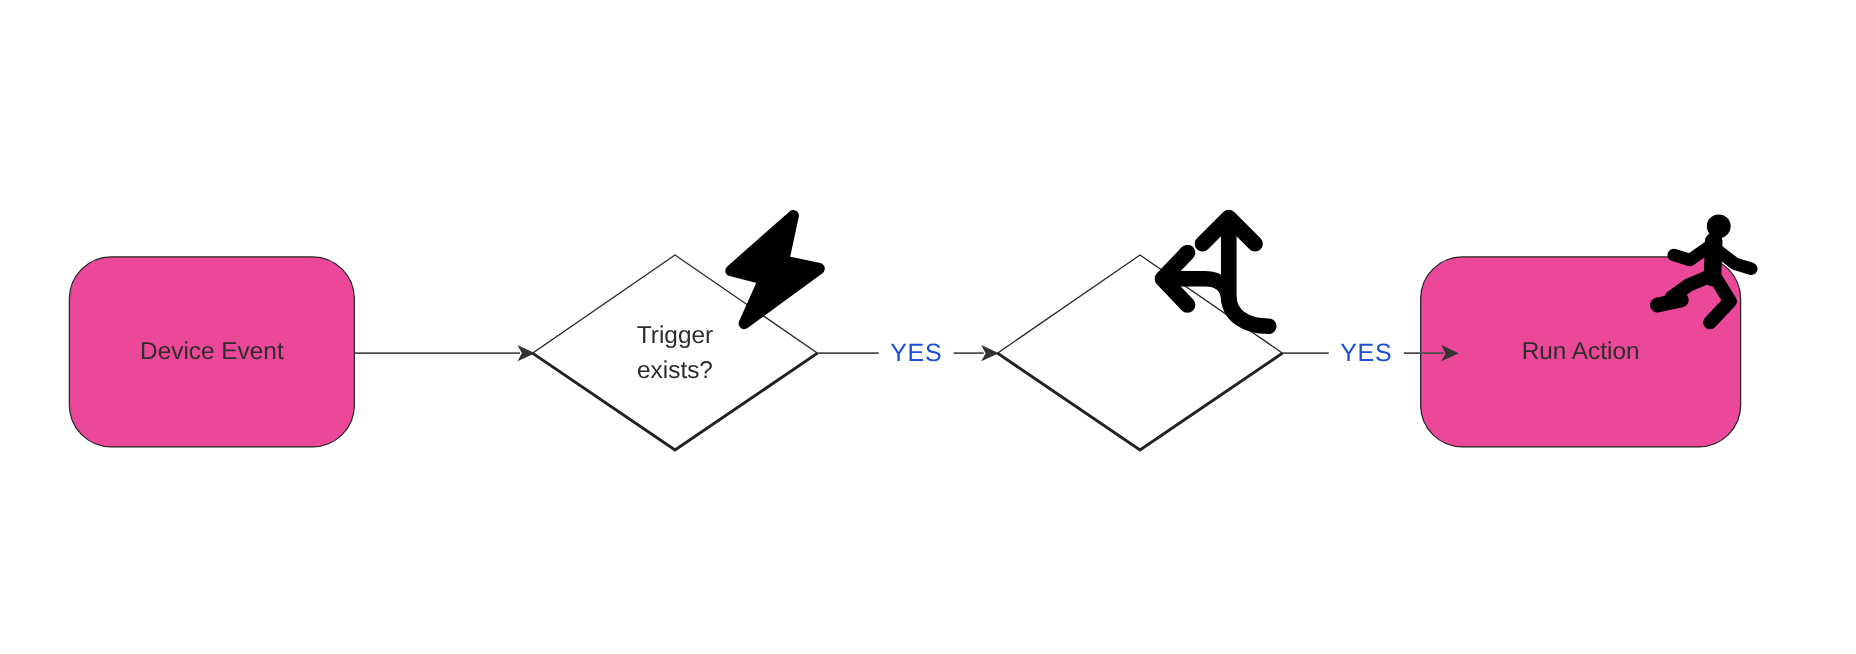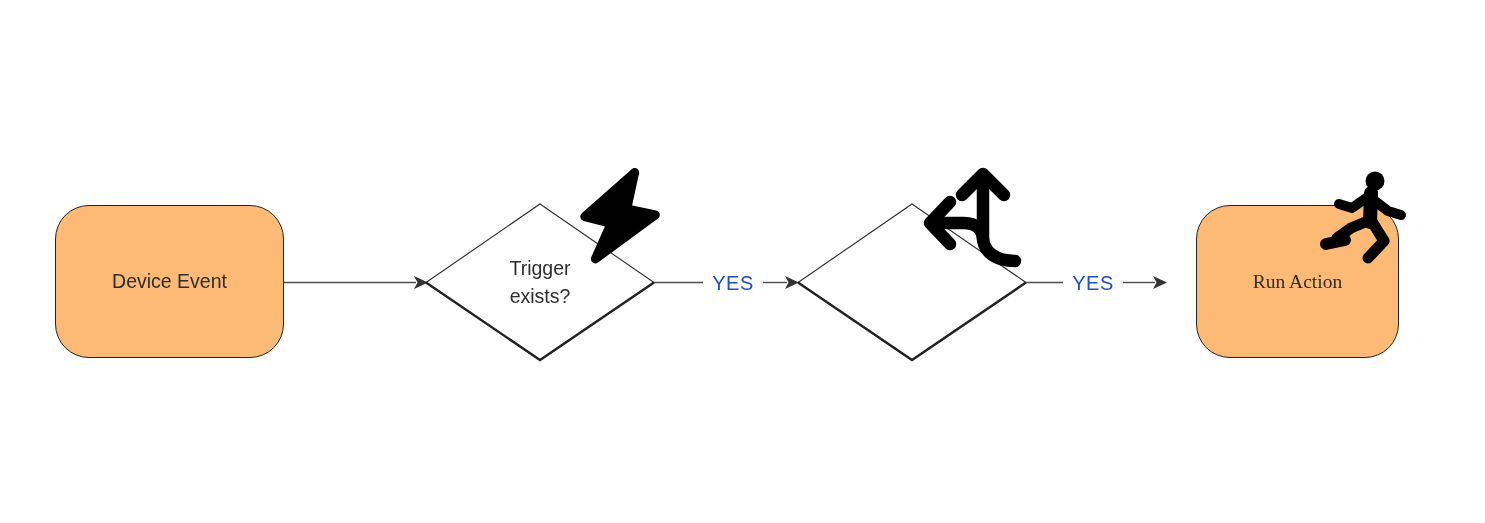--- a/index.html
+++ b/index.html
@@ -2,25 +2,25 @@
 <html><head>
 <meta charset="utf-8">
 <style>
   html,body { margin:0; padding:0; background:#ffffff; }
   .canvas {
     position:relative; width:1485px; height:523px; background:#ffffff;
     font-family:"Liberation Sans","DejaVu Sans",sans-serif; overflow:hidden;
   }
   .node {
     position:absolute; box-sizing:border-box; z-index:1;
-    border:1.4px solid #242424; border-radius:34px; background:#fdba74;
+    border:1.4px solid #242424; border-radius:34px; background:#ec4899;
     display:flex; align-items:center; justify-content:center;
   }
   #node-device-event { left:55px; top:205px; width:229px; height:153px; }
-  #node-run-action  { left:1196px; top:205px; width:203px; height:153px;font-family:Liberation Serif, serif; }
+  #node-run-action  { left:1136px; top:205px; width:257px; height:153px; }
   .node-label { font-size:19.5px; color:#2d2d2d; white-space:nowrap; }
   .diamond-label {
     position:absolute; z-index:3; pointer-events:none;
     display:flex; flex-direction:column; align-items:center; justify-content:center;
     text-align:center; font-size:19.5px; line-height:28px; color:#2d2d2d;
   }
   #label-trigger   { left:426px; top:204px; width:228px; height:156px; }
   #label-condition { left:798px; top:204px; width:228px; height:156px; }
   .edge-label {
     position:absolute; z-index:3; font-size:20px; color:#1d4ed8;

